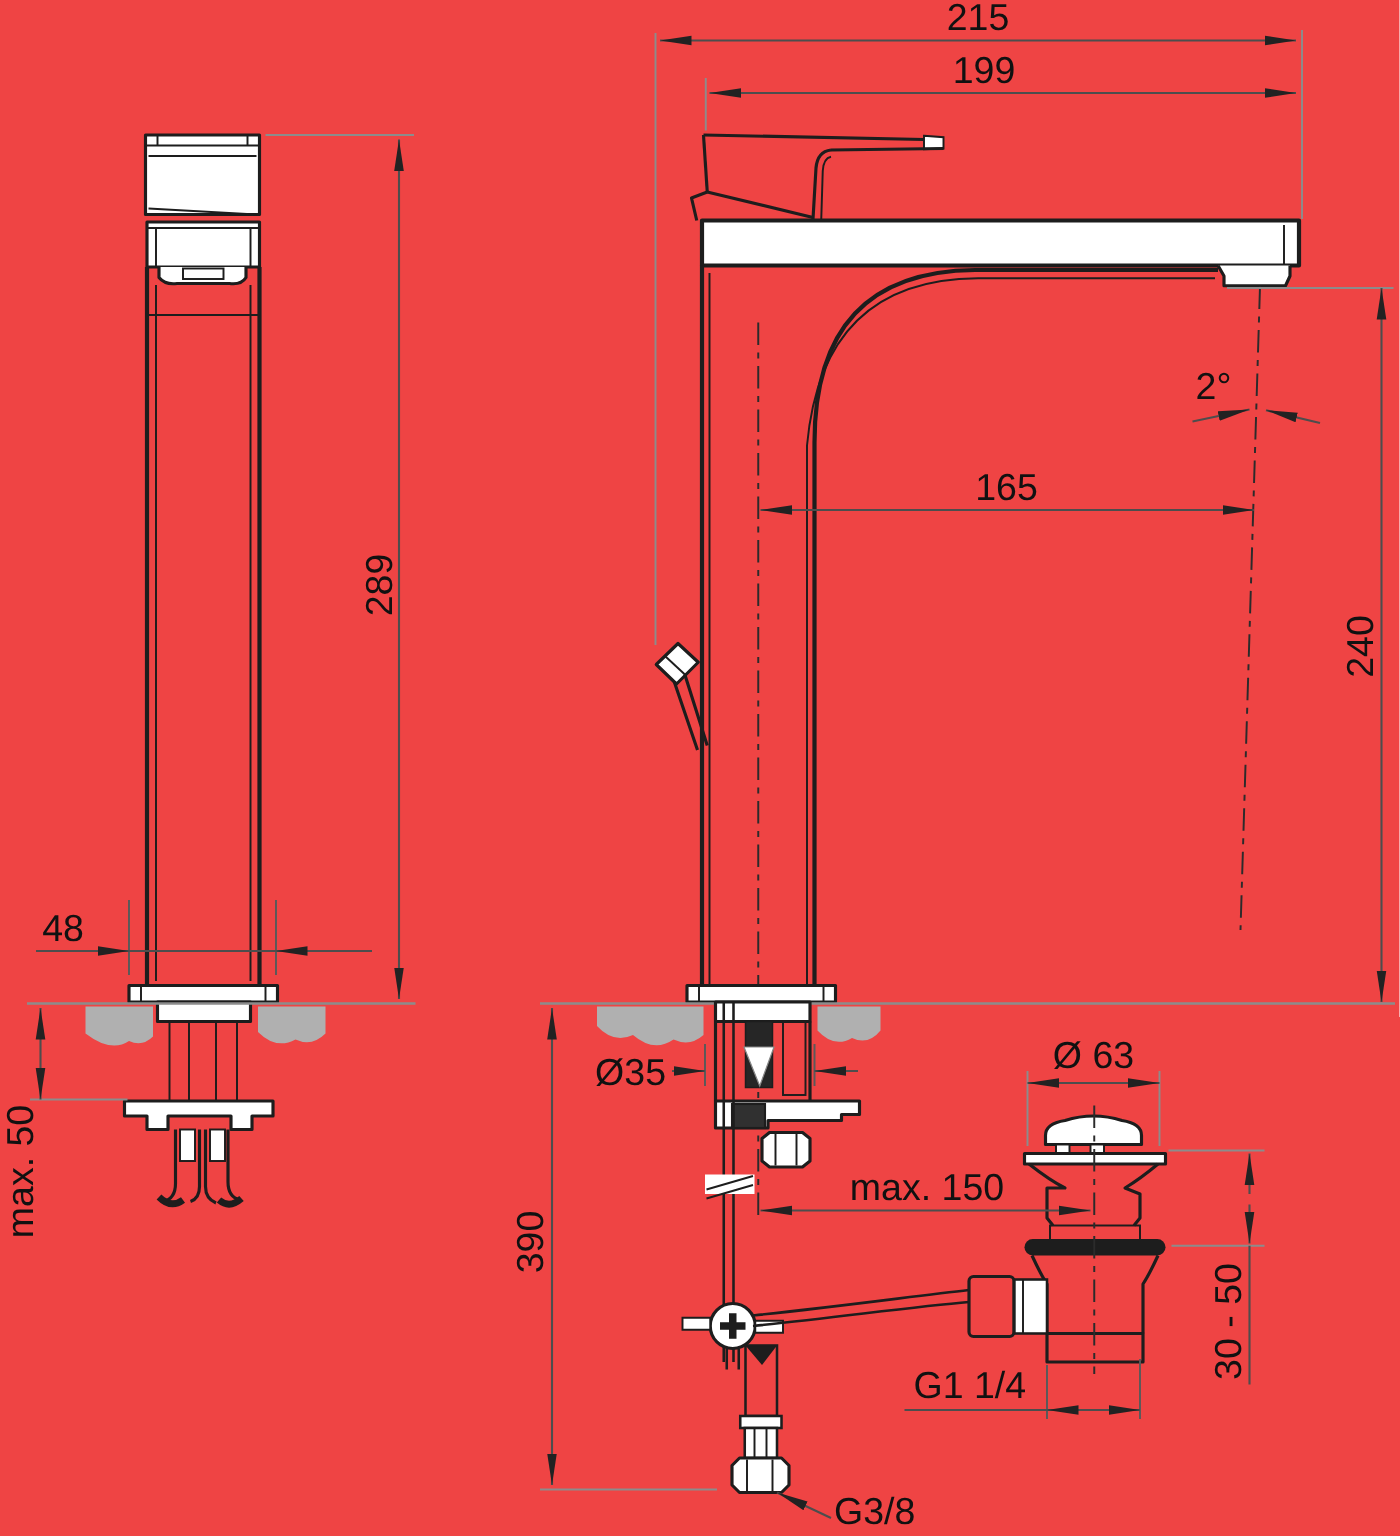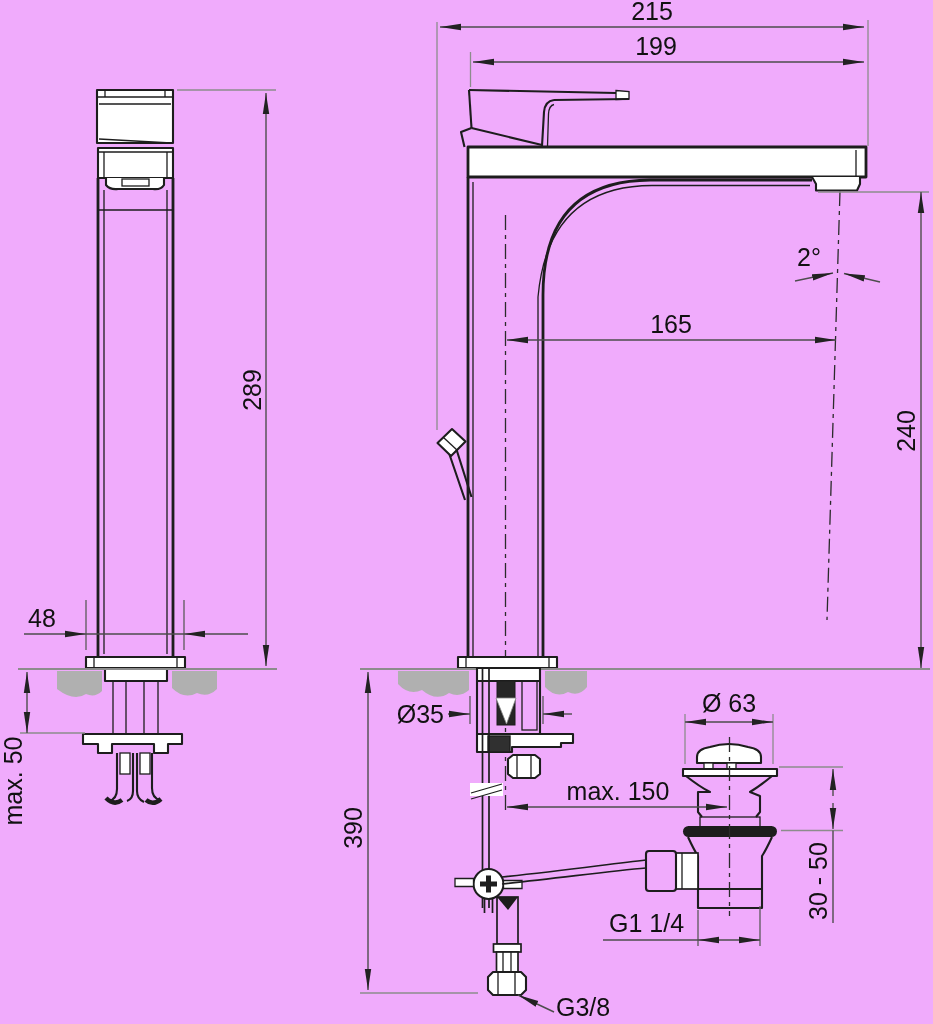--- a/index.html
+++ b/index.html
@@ -1,16 +1,16 @@
 <!DOCTYPE html>
 <html><head>
 <meta charset="utf-8">
 <style>
   html,body{margin:0;padding:0;background:#ffffff;}
-  .sheet{position:relative;width:933px;height:1024px;background:#f0abfc;overflow:hidden;
+  .sheet{position:relative;width:933px;height:1024px;background:#ef4444;overflow:hidden;
          font-family:"Liberation Sans", sans-serif;}
   svg{display:block;}
   
   .s3{stroke:#1d1d1d;stroke-width:2.8;fill:none;stroke-linejoin:round;}
   .s2{stroke:#1d1d1d;stroke-width:2.1;fill:none;stroke-linejoin:round;}
   .s1{stroke:#1d1d1d;stroke-width:1.3;fill:none;}
   .fillw{fill:#ffffff;}
   .dim{stroke:#4d4d4d;stroke-width:1.4;fill:none;}
   .ext{stroke:#8c8c8c;stroke-width:1.3;fill:none;}
   .tick{stroke:#5a5a5a;stroke-width:1.3;fill:none;}

